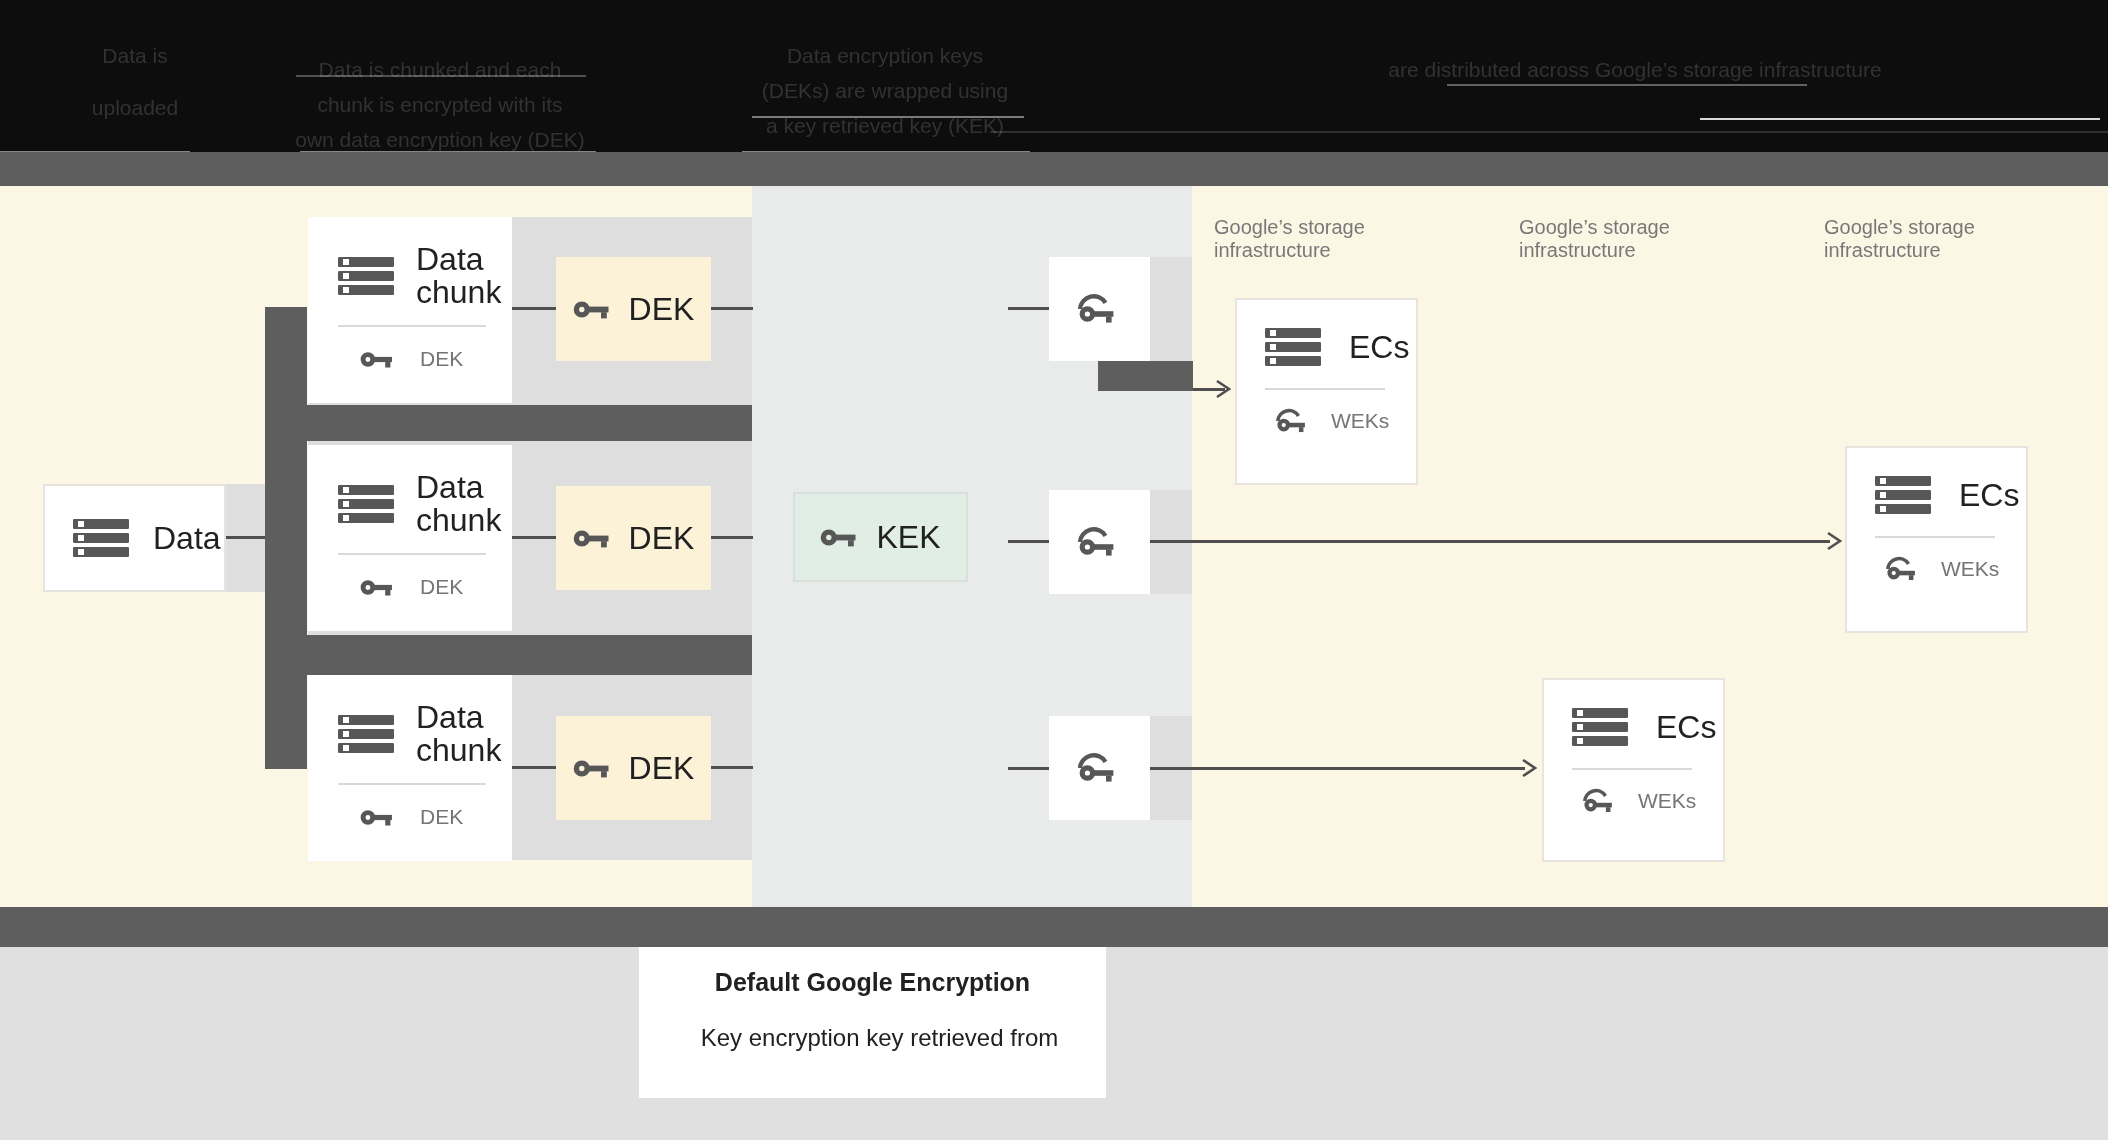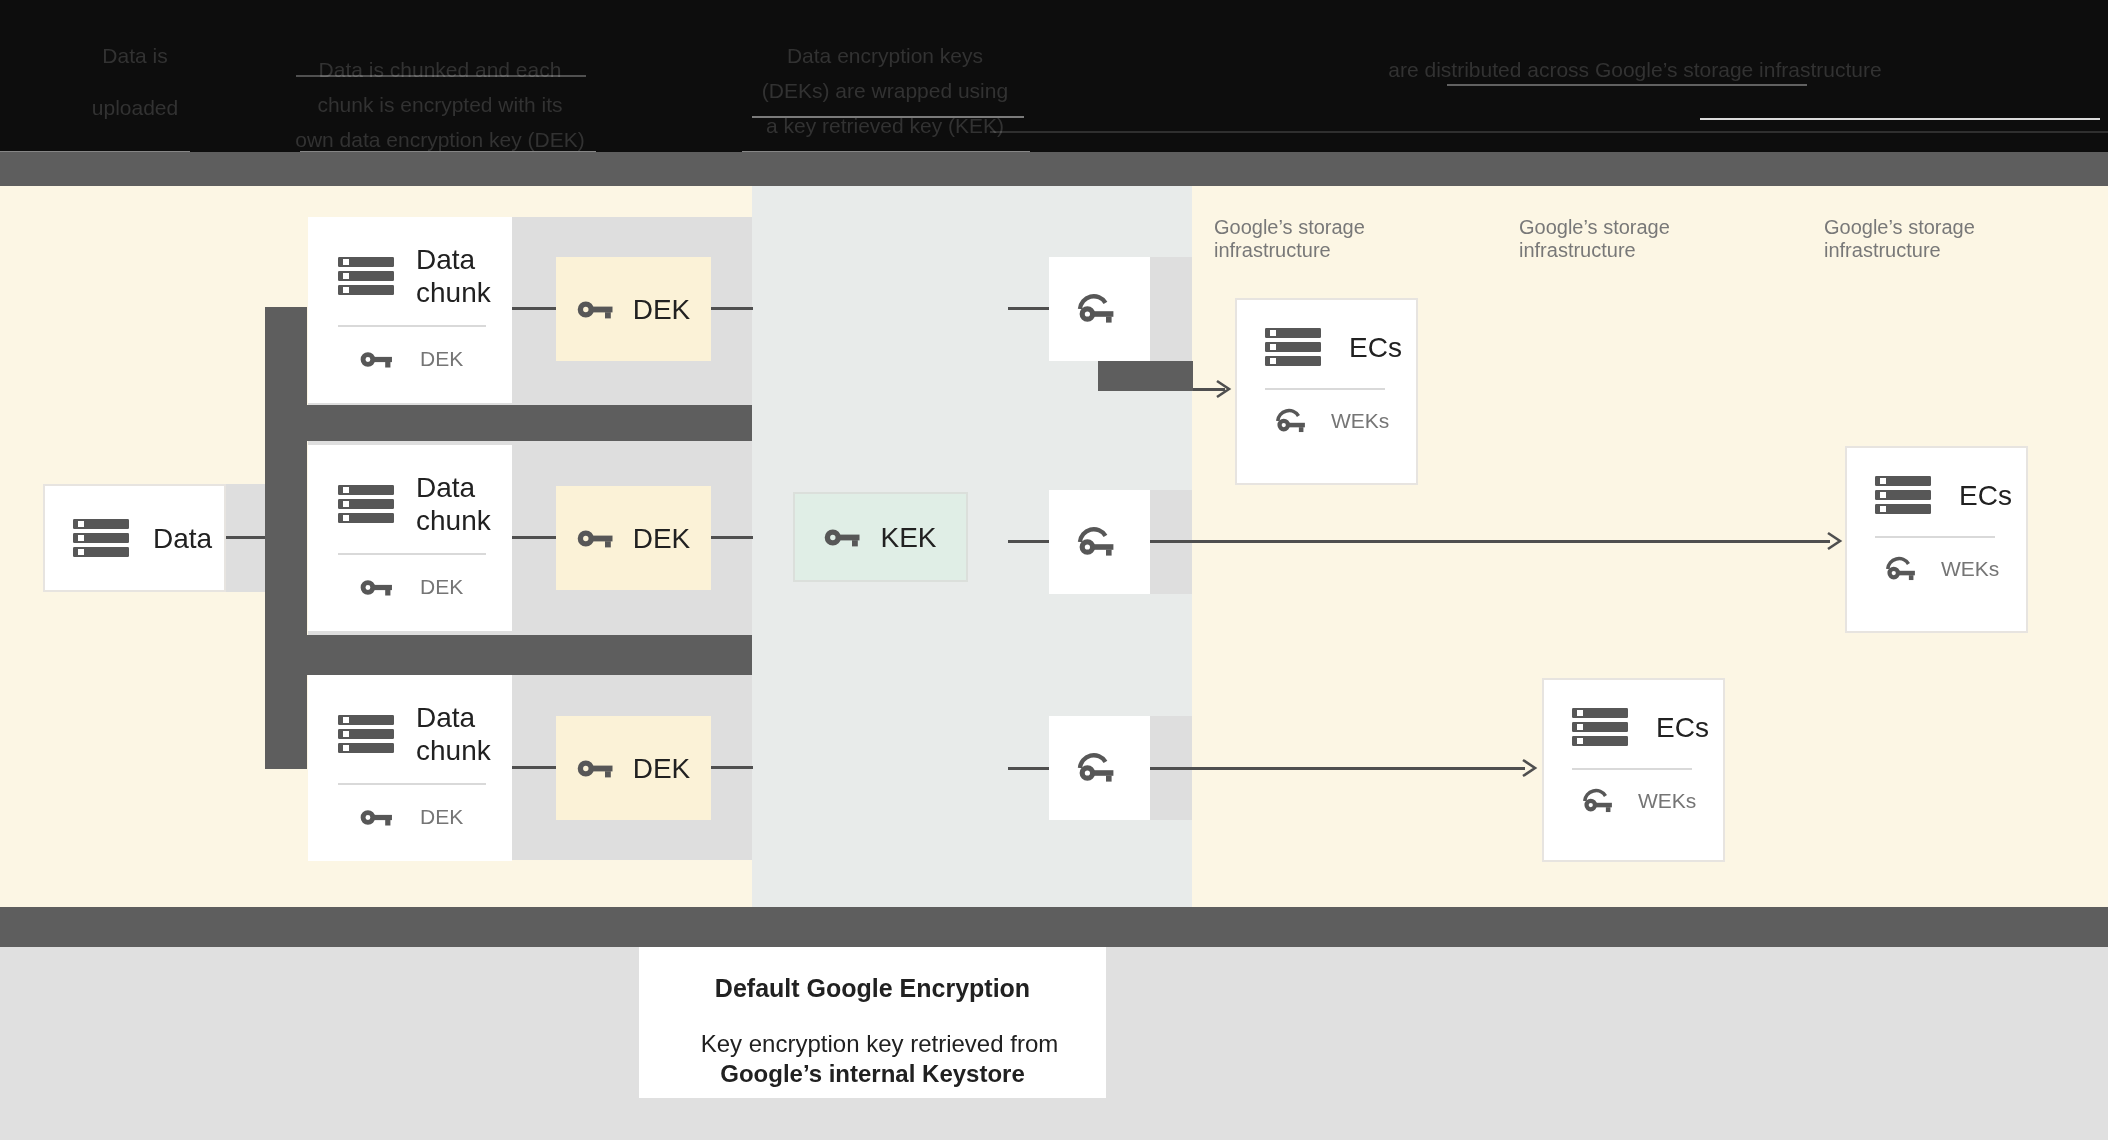--- a/index.html
+++ b/index.html
@@ -1,34 +1,34 @@
 <!DOCTYPE html>
 <html><head>
 <meta charset="utf-8">
 <style>
   html,body{margin:0;padding:0;background:#fff;}
   #canvas{position:relative;width:2108px;height:1140px;overflow:hidden;
           font-family:"Liberation Sans", sans-serif;}
   .abs{position:absolute;}
   .hline{position:absolute;height:2px;}
   .line{position:absolute;height:3px;background:#4F4F4F;}
-  .t-big{font-size:28px;color:#212121;line-height:33px;}
+  .t-big{font-size:32px;color:#212121;line-height:33px;}
   .t-gray{font-size:21px;color:#757575;}
   .hrow{display:flex;align-items:center;}
   .whitebox{position:absolute;background:#ffffff;box-sizing:border-box;}
   .bordered{border:2px solid #E7E4E0;}
   .divider{height:2px;background:#D9D9D9;}
   .icon{color:#575757;flex:0 0 auto;}
   .hcol{position:absolute;display:flex;flex-direction:column;align-items:center;
         color:#323232;font-size:21px;line-height:35px;text-align:center;}
   .storage-label{position:absolute;width:175px;font-size:20px;line-height:23px;color:#787878;}
   .keybox{position:absolute;display:flex;align-items:center;justify-content:center;background:#fff;}
   .centerrow{position:absolute;display:flex;align-items:center;justify-content:center;box-sizing:border-box;}
   .caption{position:absolute;background:#fff;text-align:center;color:#212121;}
-  .caption .title{font-weight:bold;font-size:25px;line-height:30px;padding-top:26px;}
+  .caption .title{font-weight:bold;font-size:25px;line-height:30px;padding-top:20px;}
   .caption .body{font-size:24px;line-height:30px;margin-top:26px;padding-left:14px;}
   .caption .body-bold{font-weight:bold;font-size:24px;line-height:30px;}
 </style>
 </head>
 <body>
 
 <svg width="0" height="0" style="position:absolute" aria-hidden="true">
   <defs>
     <g id="db-icon-def">
       <rect x="0" y="0" width="56" height="10" rx="1.2" fill="currentColor"></rect>
@@ -277,16 +277,15 @@
       <svg class="icon" width="38" height="26" viewBox="0 0 46 32">
           <use href="#wkey-icon-def"></use>
         </svg>
       <span class="t-gray" style="margin-left:18px;">WEKs</span>
     </div>
   </div>
 
   <div class="caption" style="left:639px;top:947px;width:467px;height:151px;">
     <div class="title">Default Google Encryption</div>
     <div class="body">Key encryption key retrieved from</div>
-    <div class="body-bold">Google’s internal Keystore</div>
   </div>
 
 </div>
 
 </body></html>

